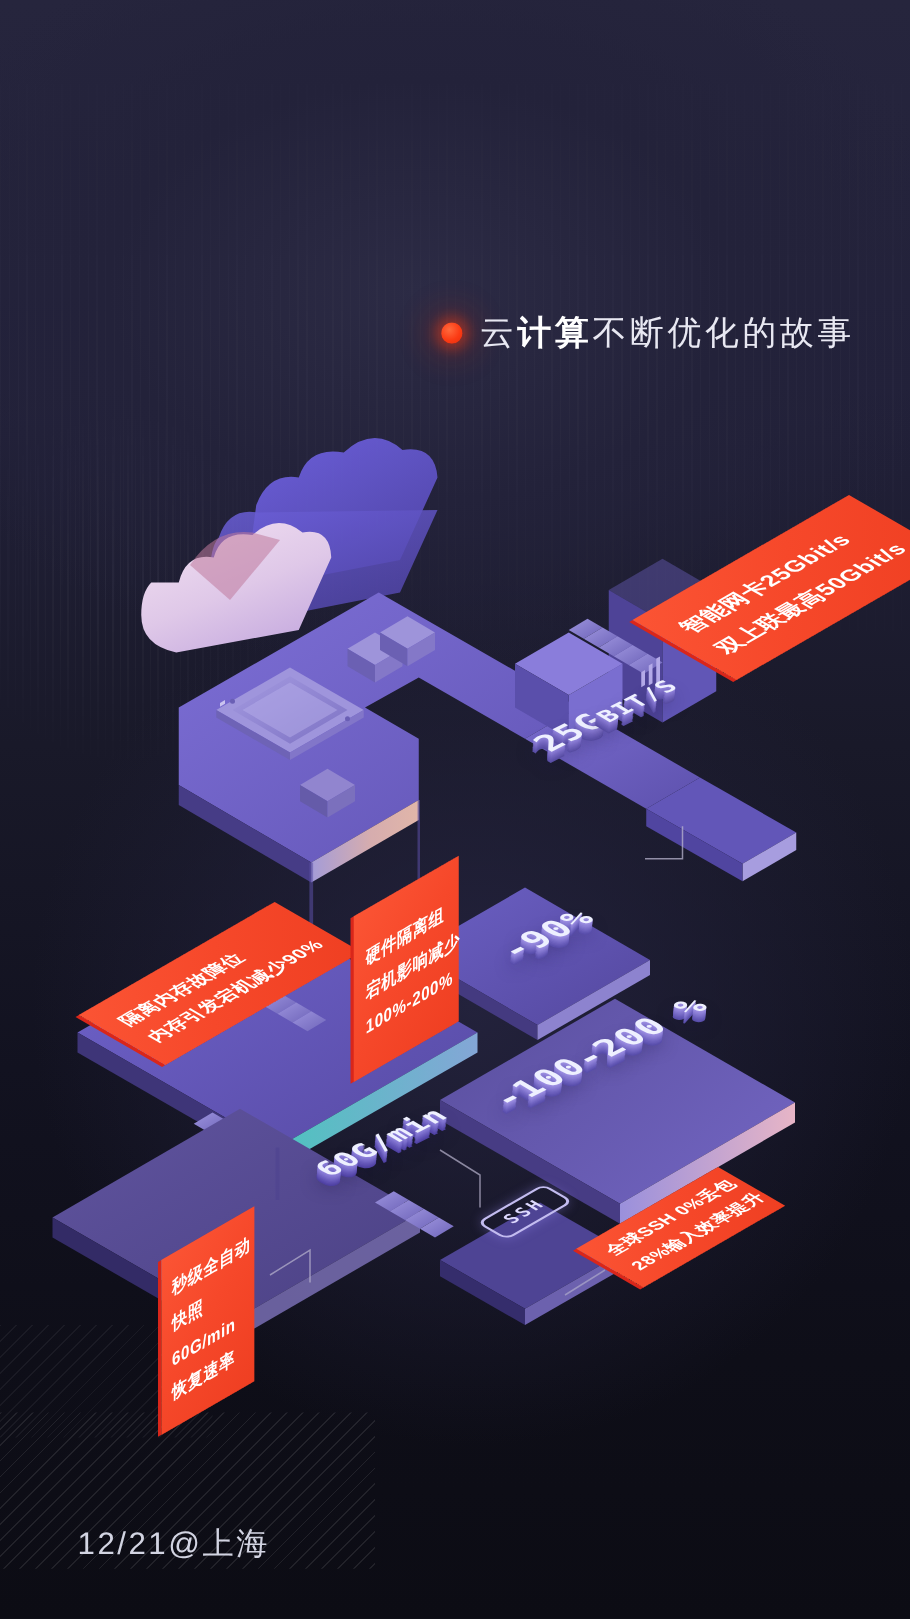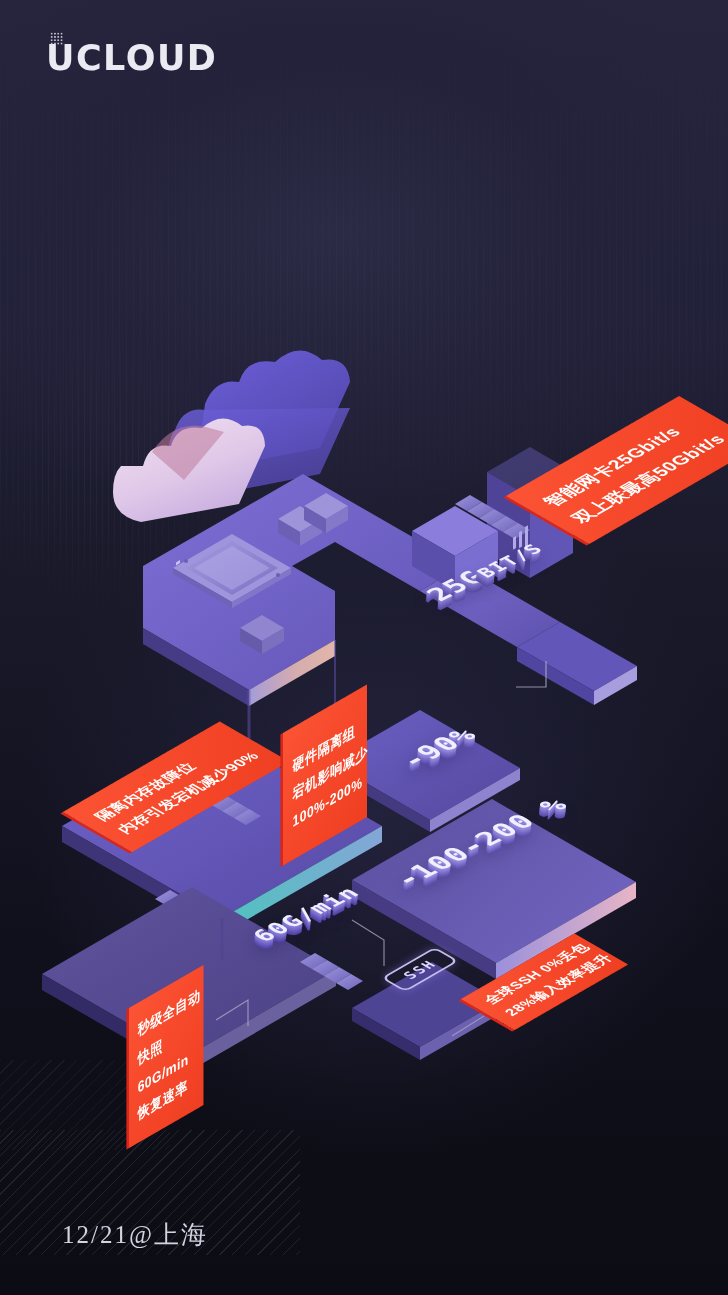--- a/index.html
+++ b/index.html
@@ -185,39 +185,39 @@
     display:flex; align-items:center; justify-content:center;
     color:#ded9ff; font-size:14px; font-weight:700; letter-spacing:2px;
     font-family:"DejaVu Sans Mono","Liberation Mono",monospace;
     box-shadow:0 0 9px rgba(160,145,255,.35);
   }
 
   
   #footer {
     position:absolute; left:62px; top:1218px;
     font-size:25px; color:#d2d4e2; letter-spacing:2px; font-weight:300;
-    font-family:Liberation Serif, serif;
+    font-family:Liberation Sans, sans-serif;
   }
 </style>
 </head>
 <body>
 
 <div id="poster">
 
   <div class="vstripes"></div>
   <div class="vstripes2"></div>
   <div class="hatch2"></div>
   <div class="hatch"></div>
 
-  <div id="logo">
-    <span class="dots"></span>
-    <span class="logotext">UCLOUD</span>
-  </div>
-
-
+
+
+  <div id="subline">
+    <span class="reddot"></span>
+    <span><span>云</span><span class="bold">计算</span><span>不断优化的故事</span></span>
+  </div>
 
   <div id="scene">
   <svg width="728" height="1295" viewBox="0 0 728 1295">
     <defs>
       <linearGradient id="gTop" x1="0" y1="0" x2="1" y2="1">
         <stan></stan>
             <stop offset="0" stop-color="#7d6fd6"></stop>
             <stop offset="1" stop-color="#6154b4"></stop>
       </linearGradient>
       <linearGradient id="gTop2" x1="0" y1="0" x2="1" y2="1">

